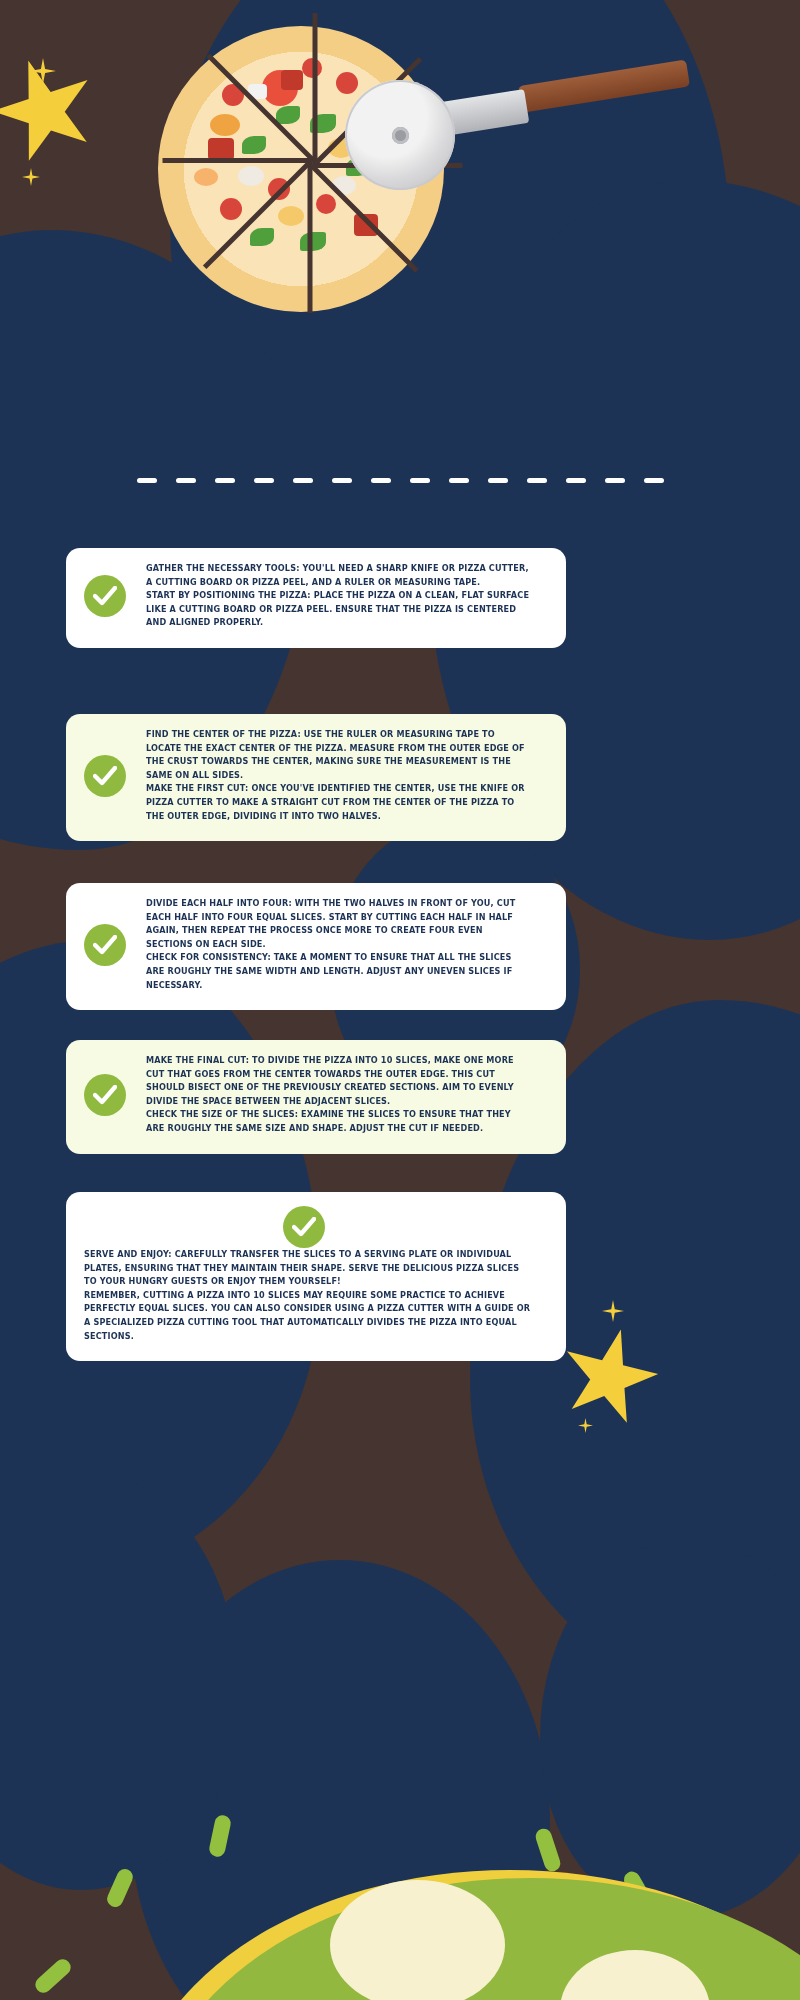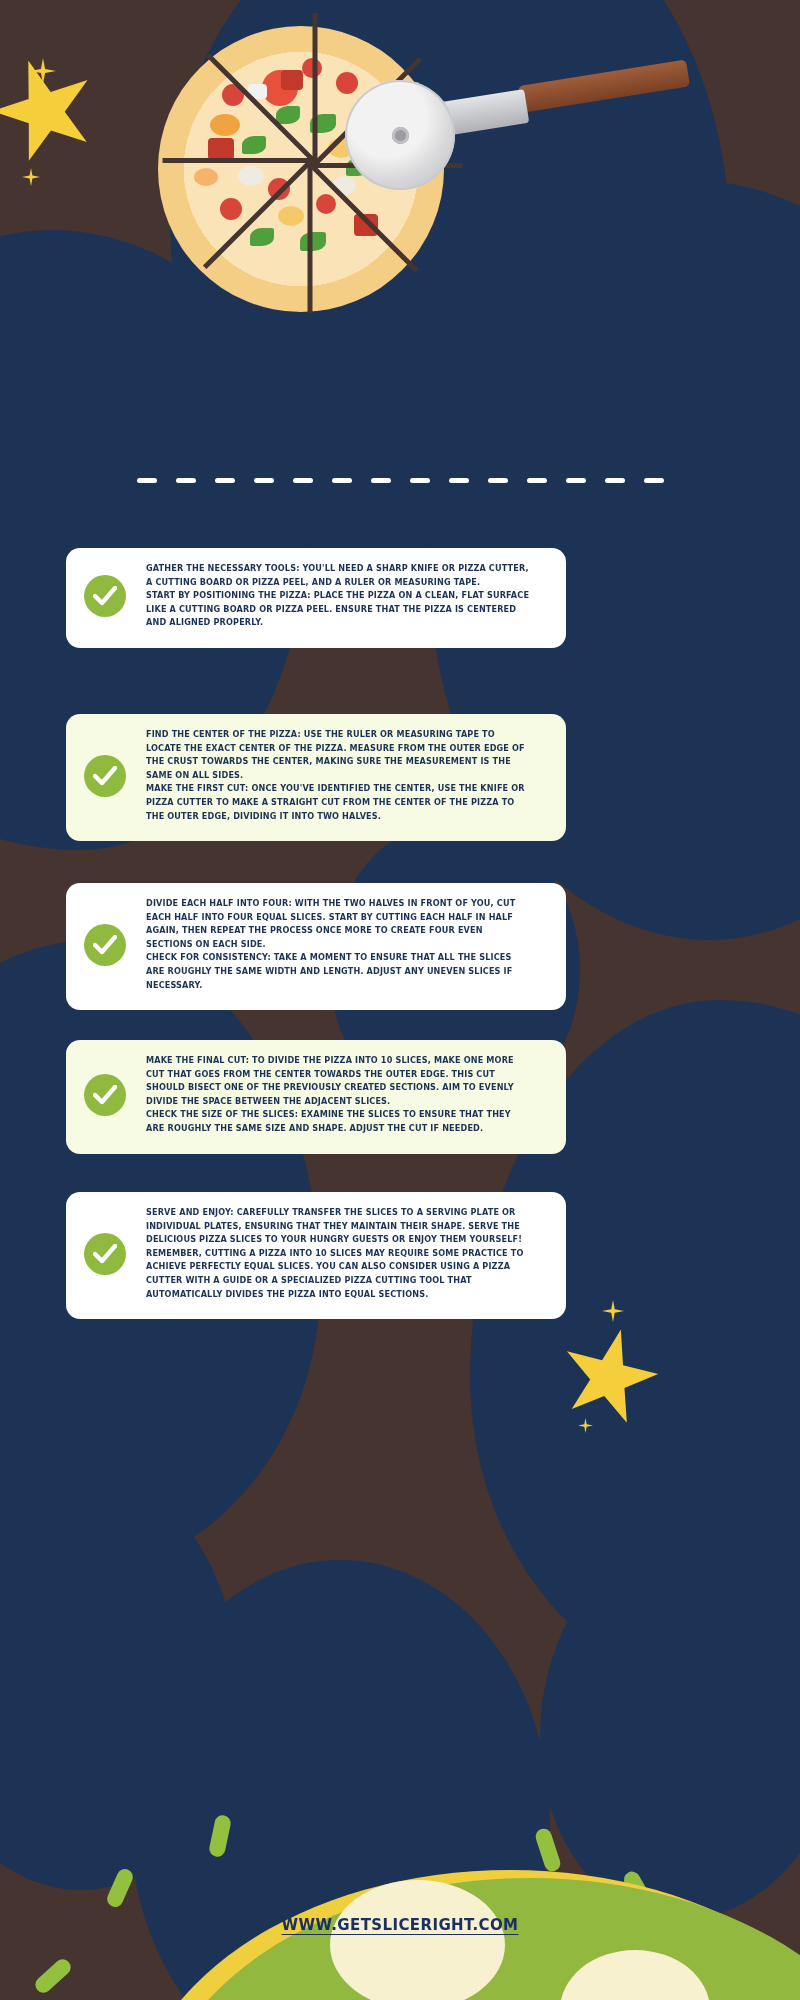--- a/index.html
+++ b/index.html
@@ -284,21 +284,21 @@
       <svg width="24" height="20" viewBox="0 0 24 20" aria-hidden="true">
         <path d="M2 10 L9 17 L22 2" fill="none" stroke="#FFFFFF" stroke-width="4.4" stroke-linecap="round" stroke-linejoin="round"></path>
       </svg>
     </div>
     <div class="card-text">
         <div>MAKE THE FINAL CUT: TO DIVIDE THE PIZZA INTO 10 SLICES, MAKE ONE MORE CUT THAT GOES FROM THE CENTER TOWARDS THE OUTER EDGE. THIS CUT SHOULD BISECT ONE OF THE PREVIOUSLY CREATED SECTIONS. AIM TO EVENLY DIVIDE THE SPACE BETWEEN THE ADJACENT SLICES.</div>
         <div>CHECK THE SIZE OF THE SLICES: EXAMINE THE SLICES TO ENSURE THAT THEY ARE ROUGHLY THE SAME SIZE AND SHAPE. ADJUST THE CUT IF NEEDED.</div>
       </div>
   </div>
 
-  <div class="card white" id="card-4" style="top:1192px;">
+  <div class="card white" id="card-4" style="top:1192px;flex-direction:column;">
     <div class="check">
       <svg width="24" height="20" viewBox="0 0 24 20" aria-hidden="true">
         <path d="M2 10 L9 17 L22 2" fill="none" stroke="#FFFFFF" stroke-width="4.4" stroke-linecap="round" stroke-linejoin="round"></path>
       </svg>
     </div>
     <div class="card-text">
         <div>SERVE AND ENJOY: CAREFULLY TRANSFER THE SLICES TO A SERVING PLATE OR INDIVIDUAL PLATES, ENSURING THAT THEY MAINTAIN THEIR SHAPE. SERVE THE DELICIOUS PIZZA SLICES TO YOUR HUNGRY GUESTS OR ENJOY THEM YOURSELF!</div>
         <div>REMEMBER, CUTTING A PIZZA INTO 10 SLICES MAY REQUIRE SOME PRACTICE TO ACHIEVE PERFECTLY EQUAL SLICES. YOU CAN ALSO CONSIDER USING A PIZZA CUTTER WITH A GUIDE OR A SPECIALIZED PIZZA CUTTING TOOL THAT AUTOMATICALLY DIVIDES THE PIZZA INTO EQUAL SECTIONS.</div>
       </div>
   </div>
@@ -307,15 +307,14 @@
   <div class="pill" style="left:212px; top:1815px; width:16px; height:42px; transform:rotate(12deg);"></div>
   <div class="pill" style="left:45px; top:1955px; width:16px; height:42px; transform:rotate(48deg);"></div>
   <div class="pill" style="left:540px; top:1828px; width:16px; height:44px; transform:rotate(-18deg);"></div>
   <div class="pill" style="left:630px; top:1870px; width:16px; height:40px; transform:rotate(-30deg);"></div>
 
   <div class="hill-yellow"></div>
   <div class="hill-green"></div>
   <div class="hill-spot" style="left:330px; top:1880px; width:175px; height:130px;"></div>
   <div class="hill-spot" style="left:560px; top:1950px; width:150px; height:120px;"></div>
 
-  <a class="footer-url" href="#">WWW.GETSLICERIGHT.COM</a>
 
 </div>
 
 </body></html>

